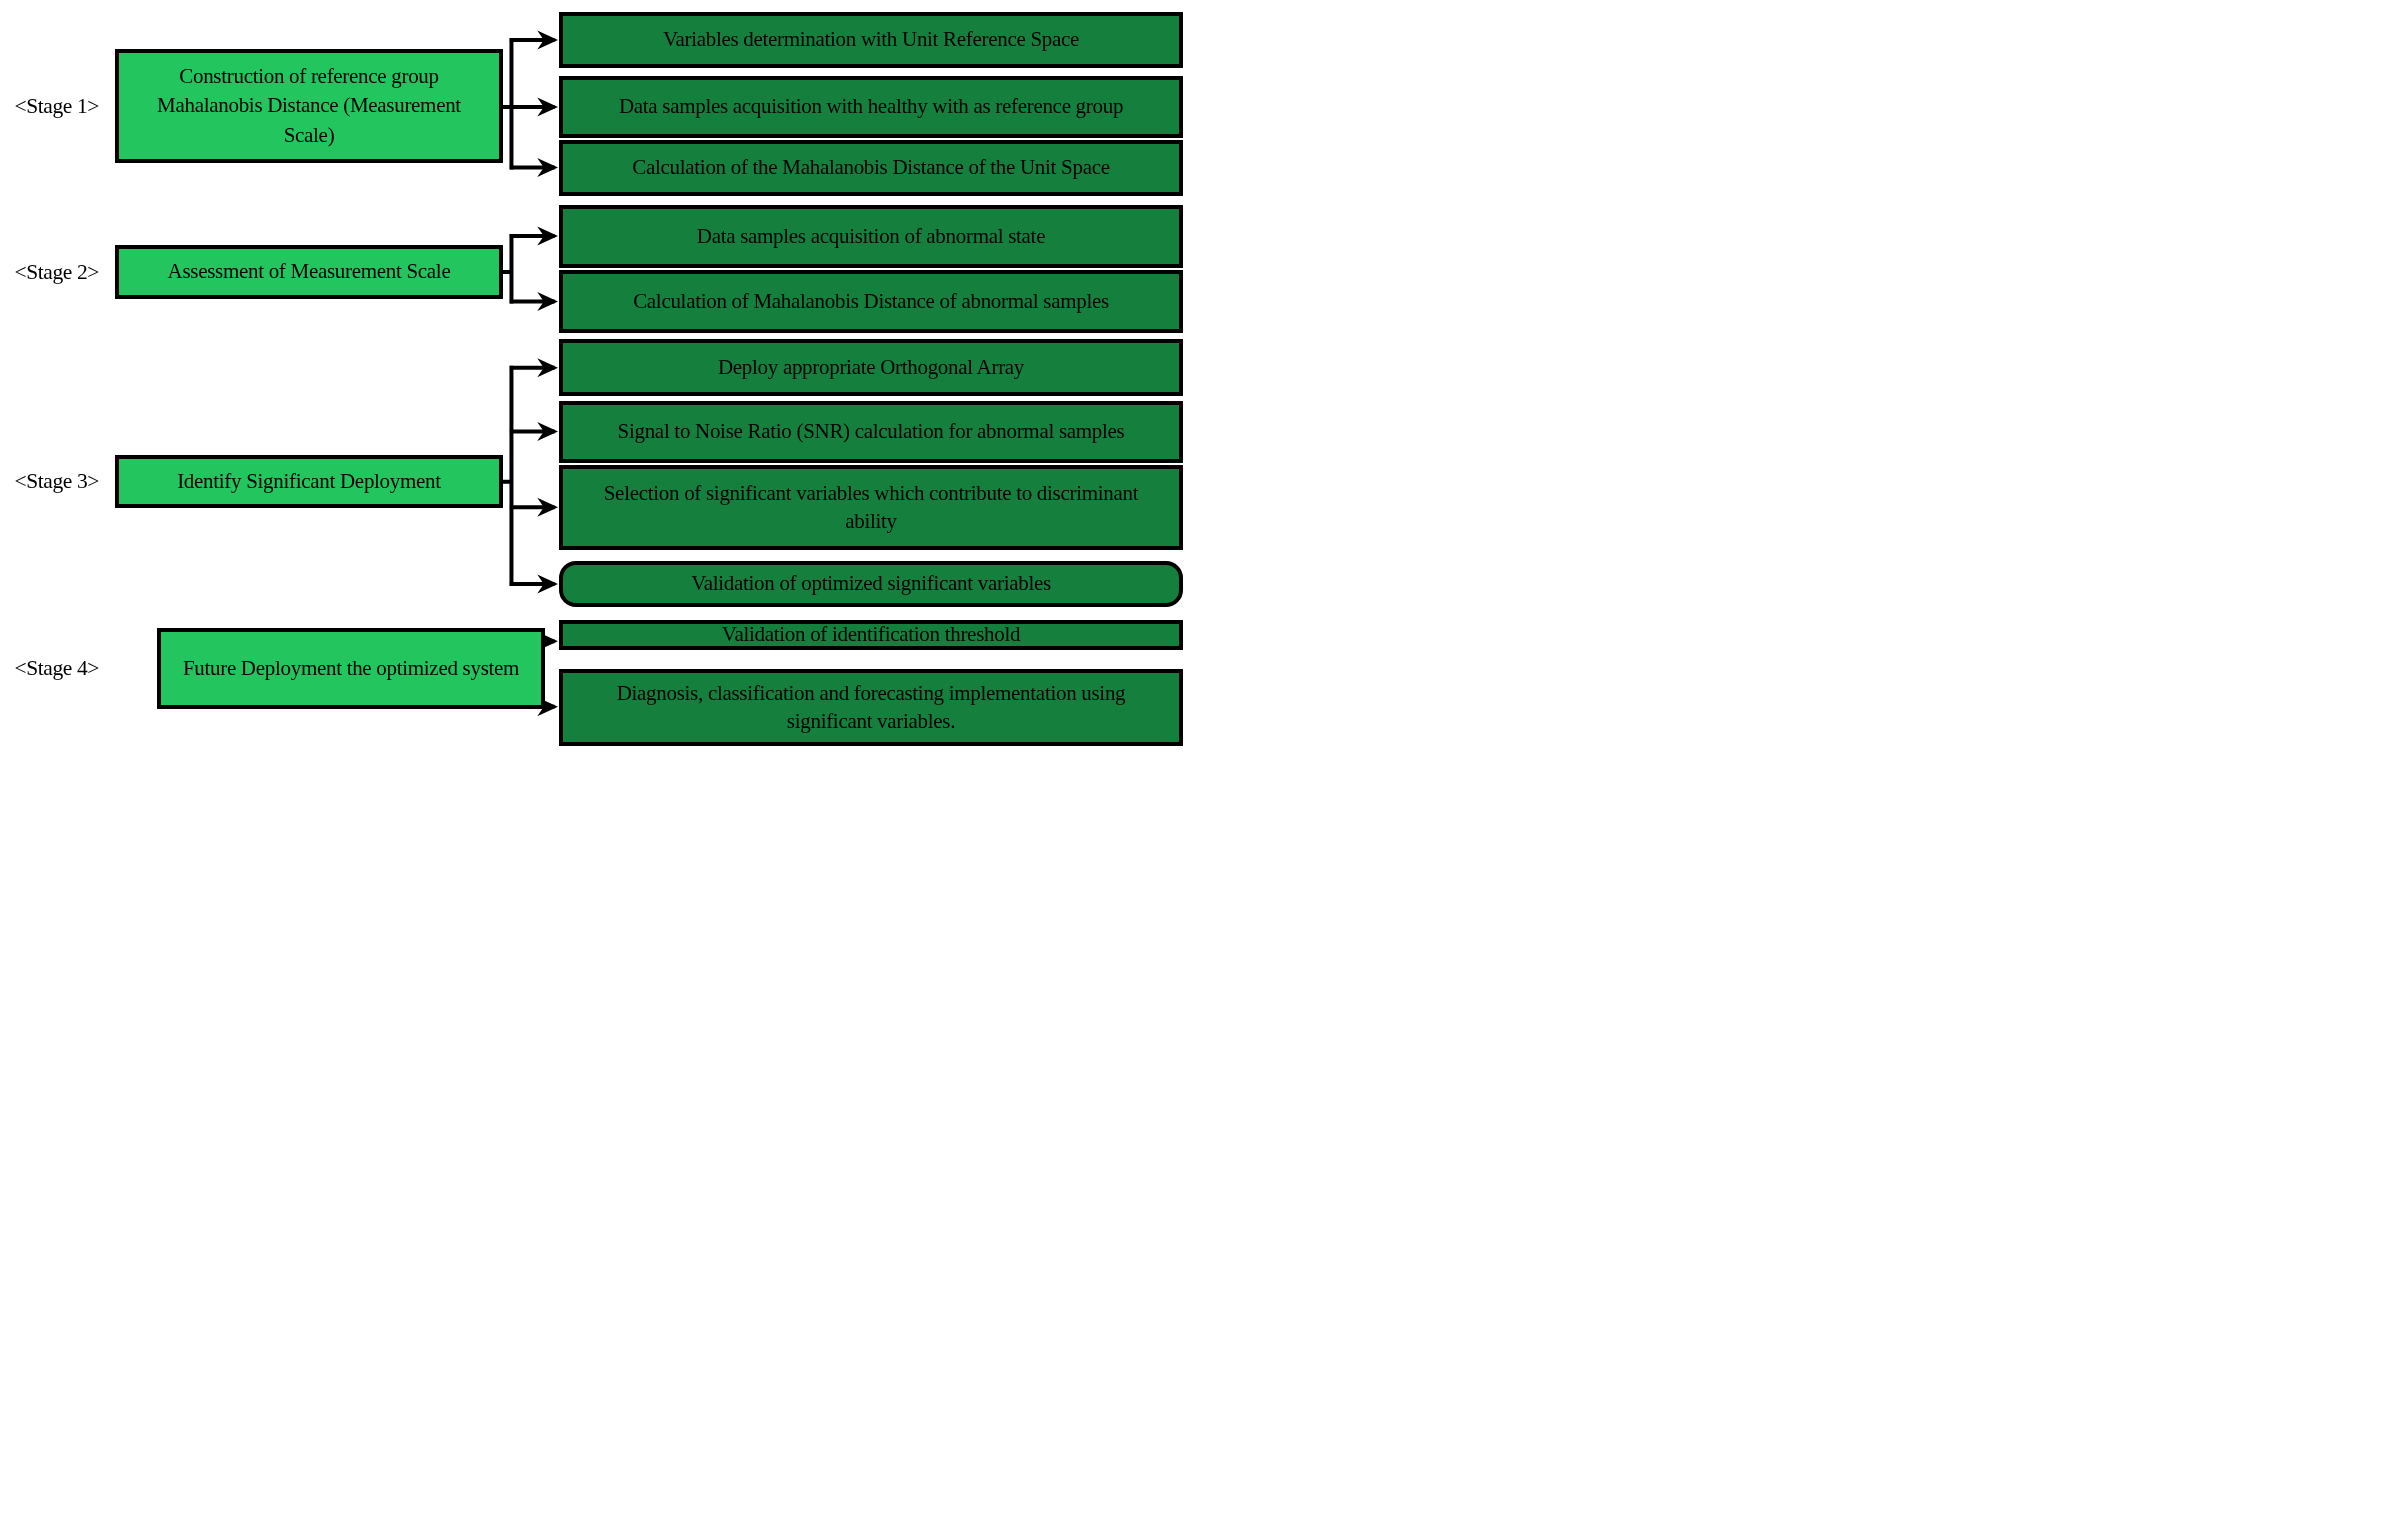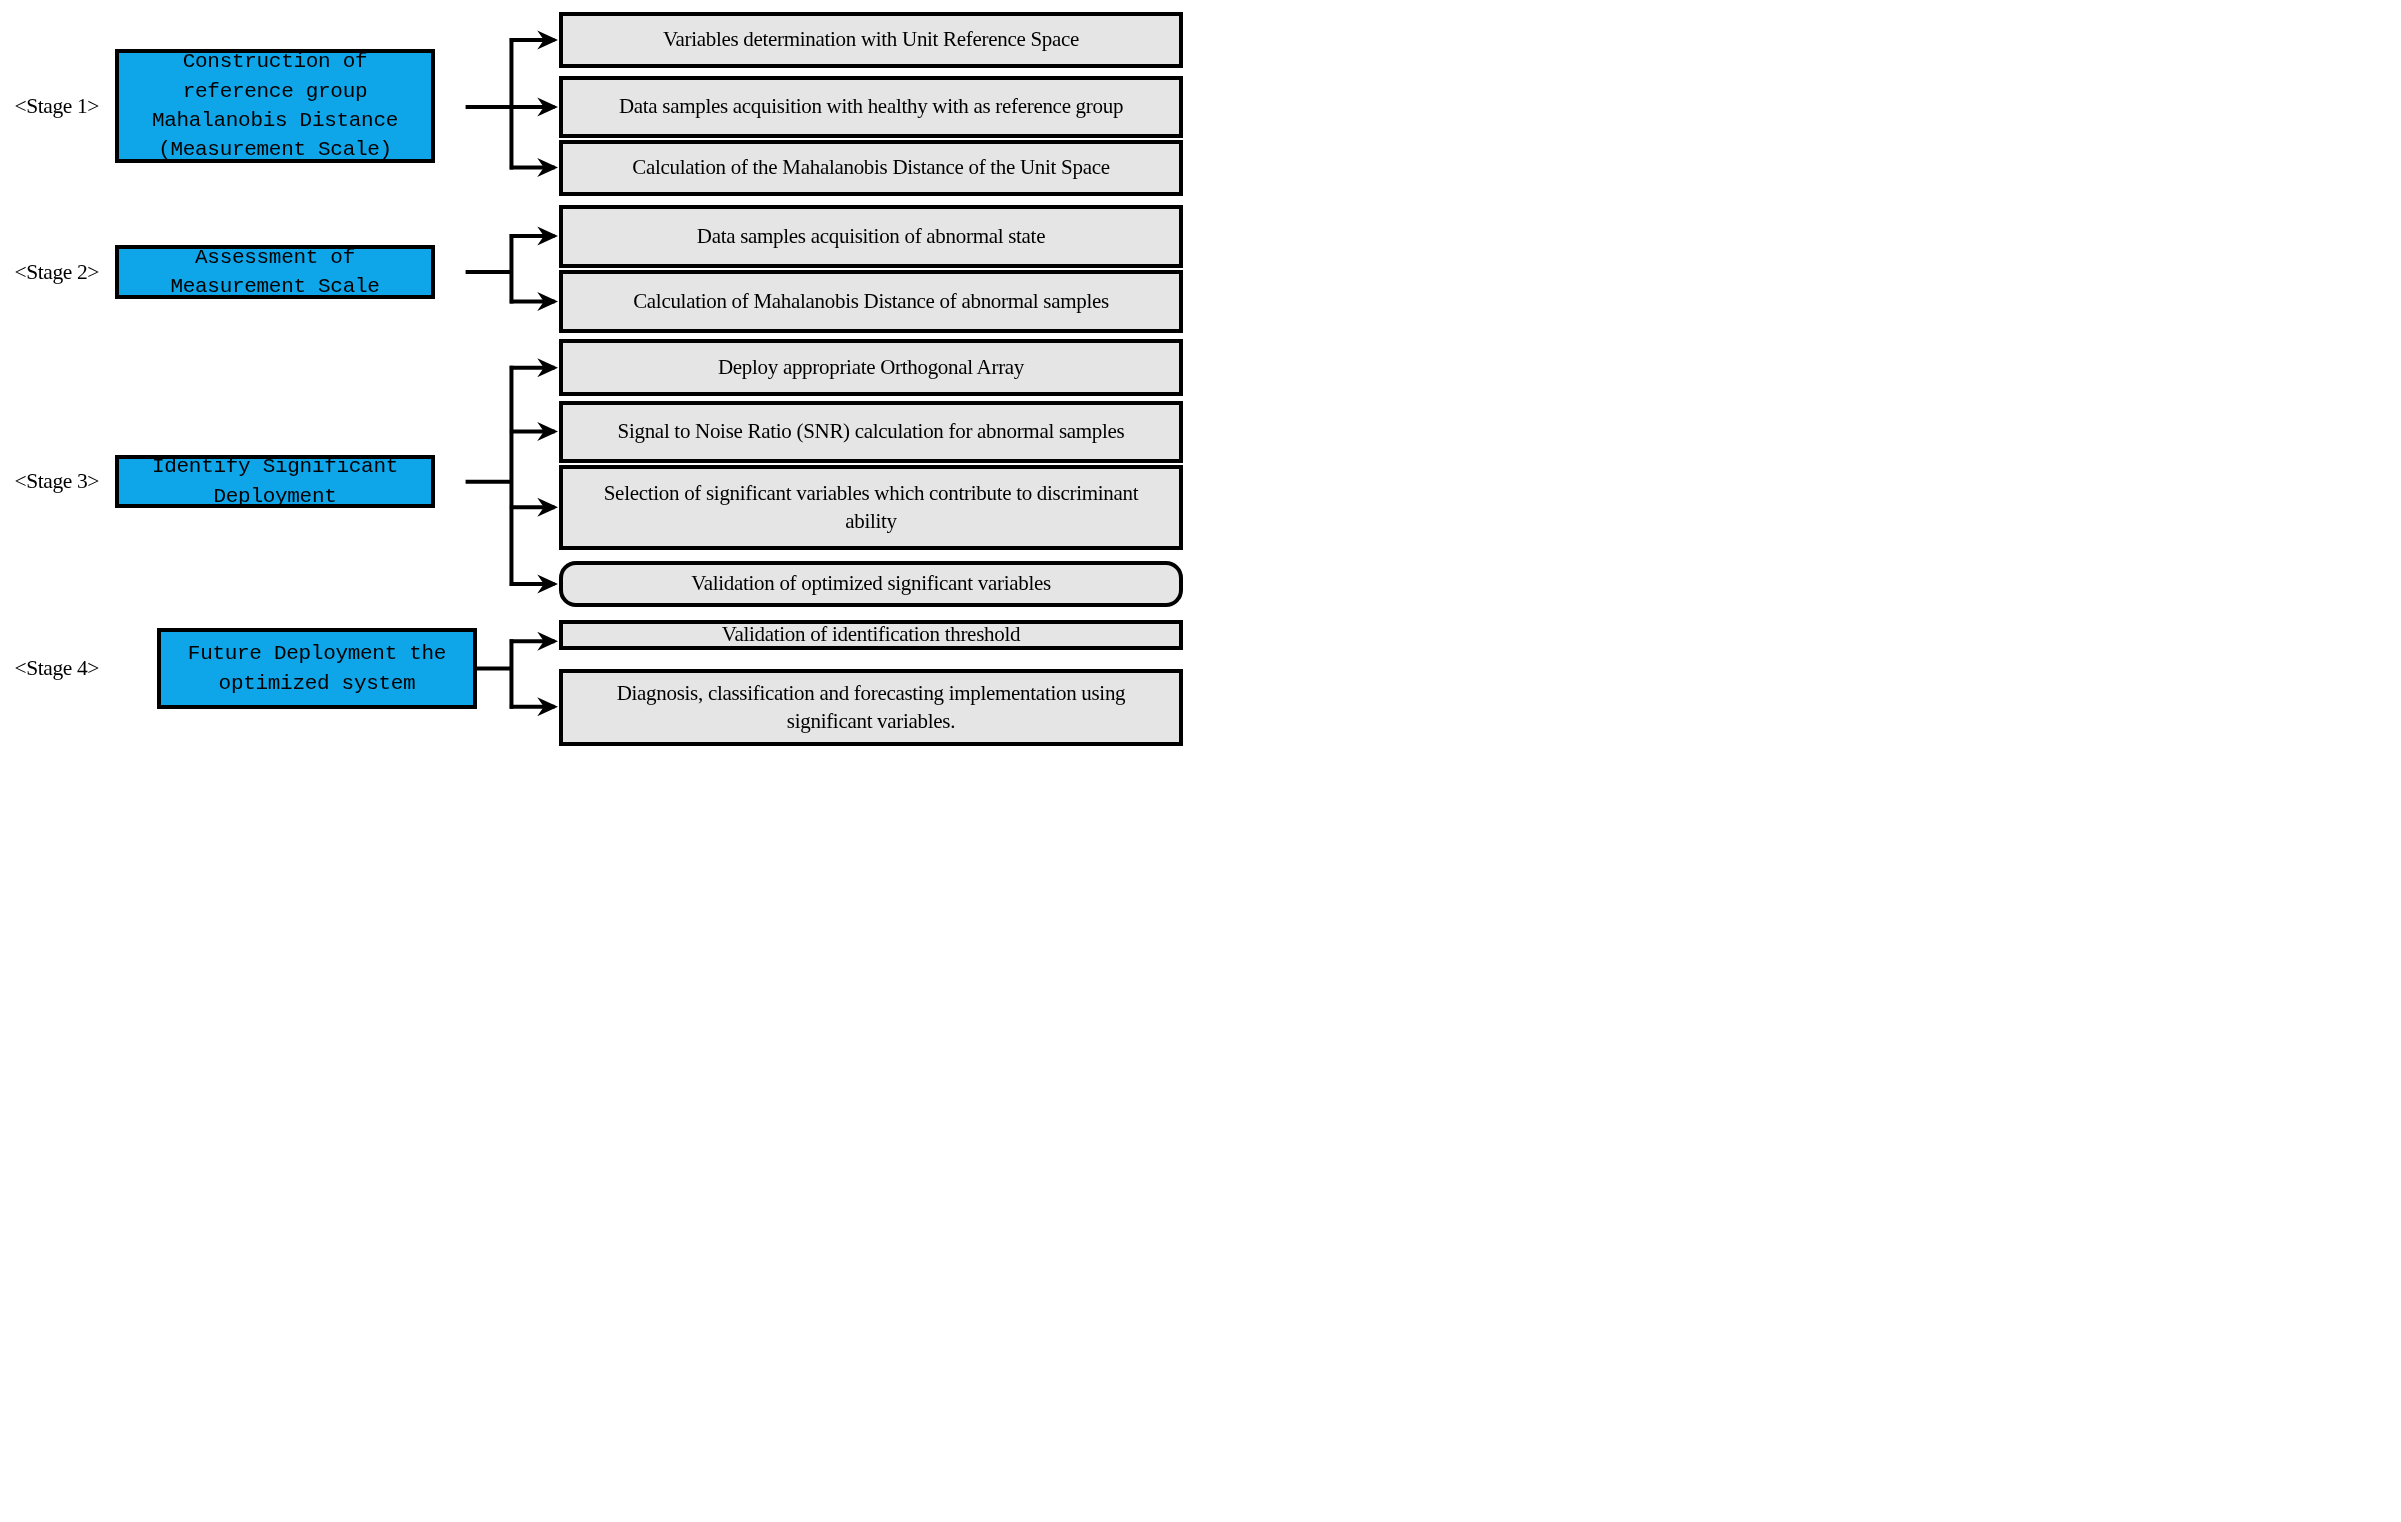--- a/index.html
+++ b/index.html
@@ -32,41 +32,40 @@
     letter-spacing: -0.4px;
     text-align: left;
     display: flex;
     align-items: center;
     justify-content: center;
     white-space: nowrap;
   }
   .stage-box {
     position: absolute;
     left: 115px;
-    width: 320px;
+    width: 388px;
     box-sizing: border-box;
     border: 4px solid #000000;
-    background: #0ea5e9;
+    background: #22c55e;
     display: flex;
     align-items: center;
     justify-content: center;
     text-align: center;
     font-size: 21px;
     line-height: 1.4;
     letter-spacing: -0.3px;
     padding: 1.6px 17.6px;
-    font-family: Liberation Mono, monospace;
   }
   .step-box {
     position: absolute;
     left: 559px;
     width: 624px;
     box-sizing: border-box;
     border: 4px solid #000000;
-    background: #e5e5e5;
+    background: #15803d;
     display: flex;
     align-items: center;
     justify-content: center;
     text-align: center;
     font-size: 21px;
     line-height: 1.3;
     letter-spacing: -0.3px;
     padding: 1.6px 16px;
   }
 </style>

